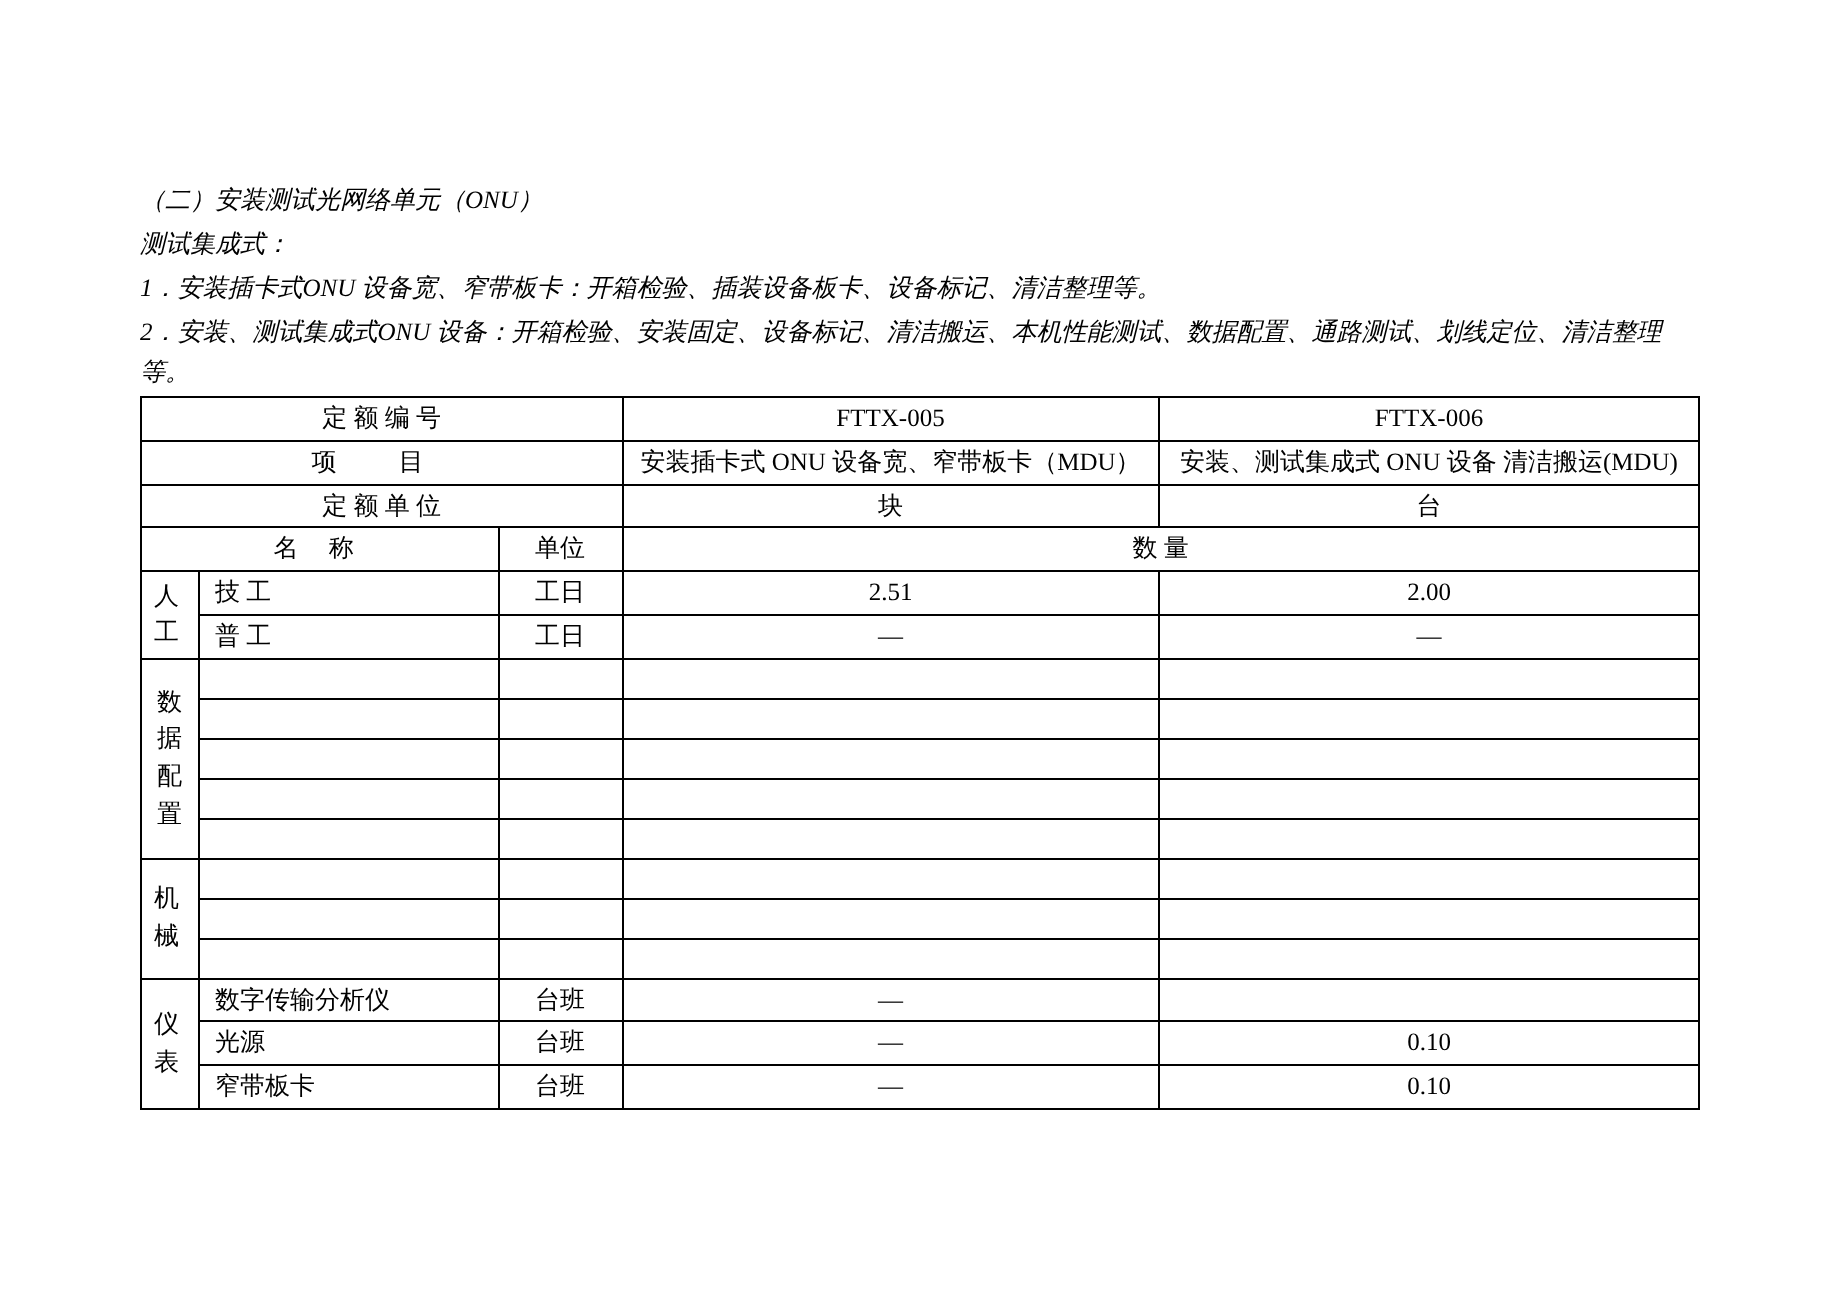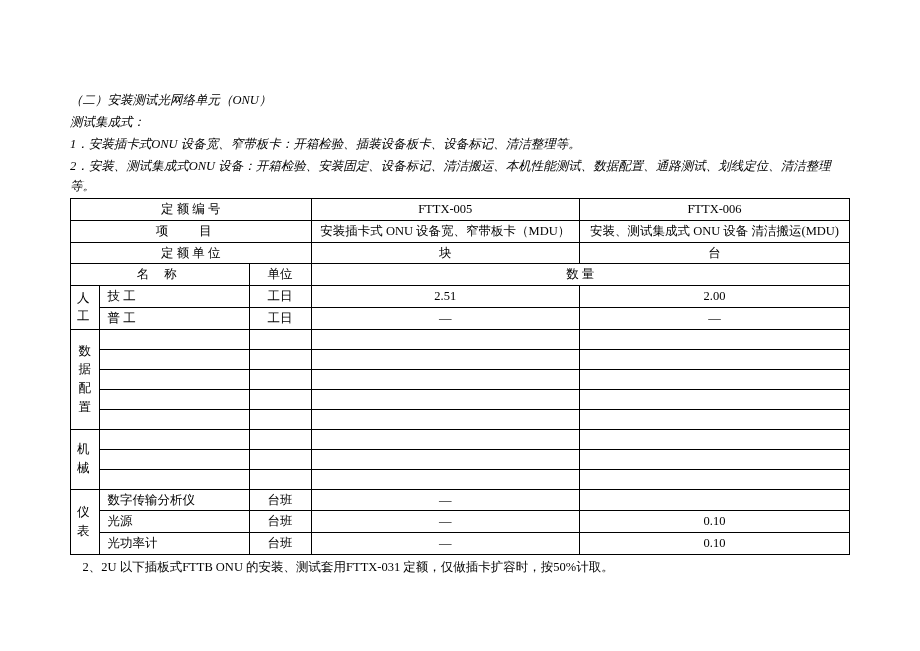--- a/index.html
+++ b/index.html
@@ -150,23 +150,22 @@
     <td>—</td>
     <td></td>
   </tr>
   <tr>
     <td class="left">光源</td>
     <td>台班</td>
     <td>—</td>
     <td>0.10</td>
   </tr>
   <tr>
-    <td class="left">光功率计</td>
+    <td class="left">窄带板卡</td>
     <td>台班</td>
     <td>—</td>
     <td>0.10</td>
   </tr>
 </tbody>
   </table>
 
 <div class="notes">
-  <div>&nbsp;&nbsp;&nbsp;&nbsp;2、2U 以下插板式FTTB ONU 的安装、测试套用FTTX-031 定额，仅做插卡扩容时，按50%计取。</div>
 </div>
 
 </body></html>

